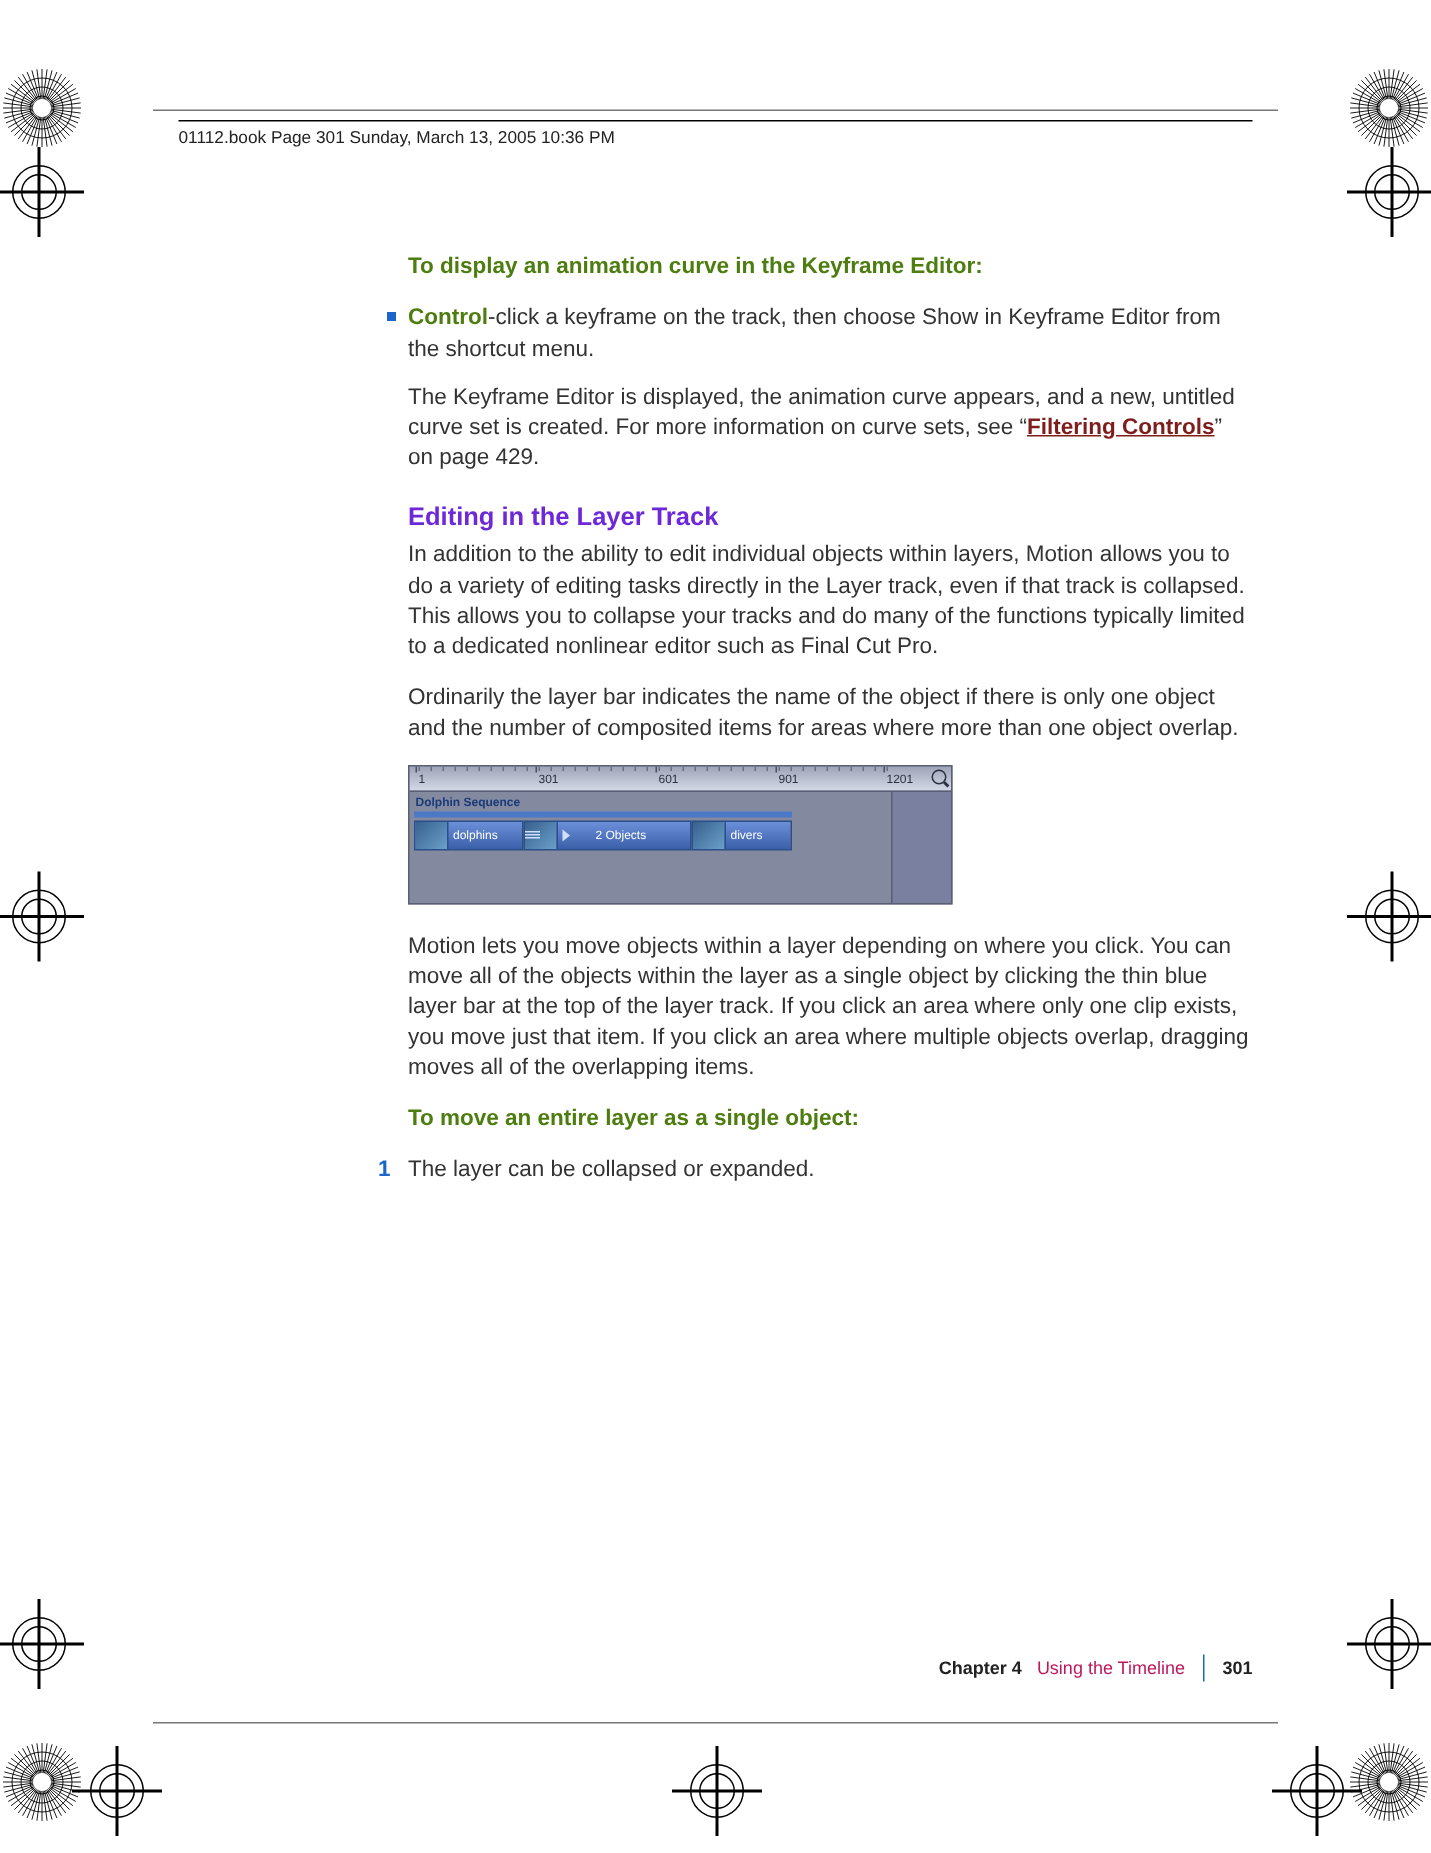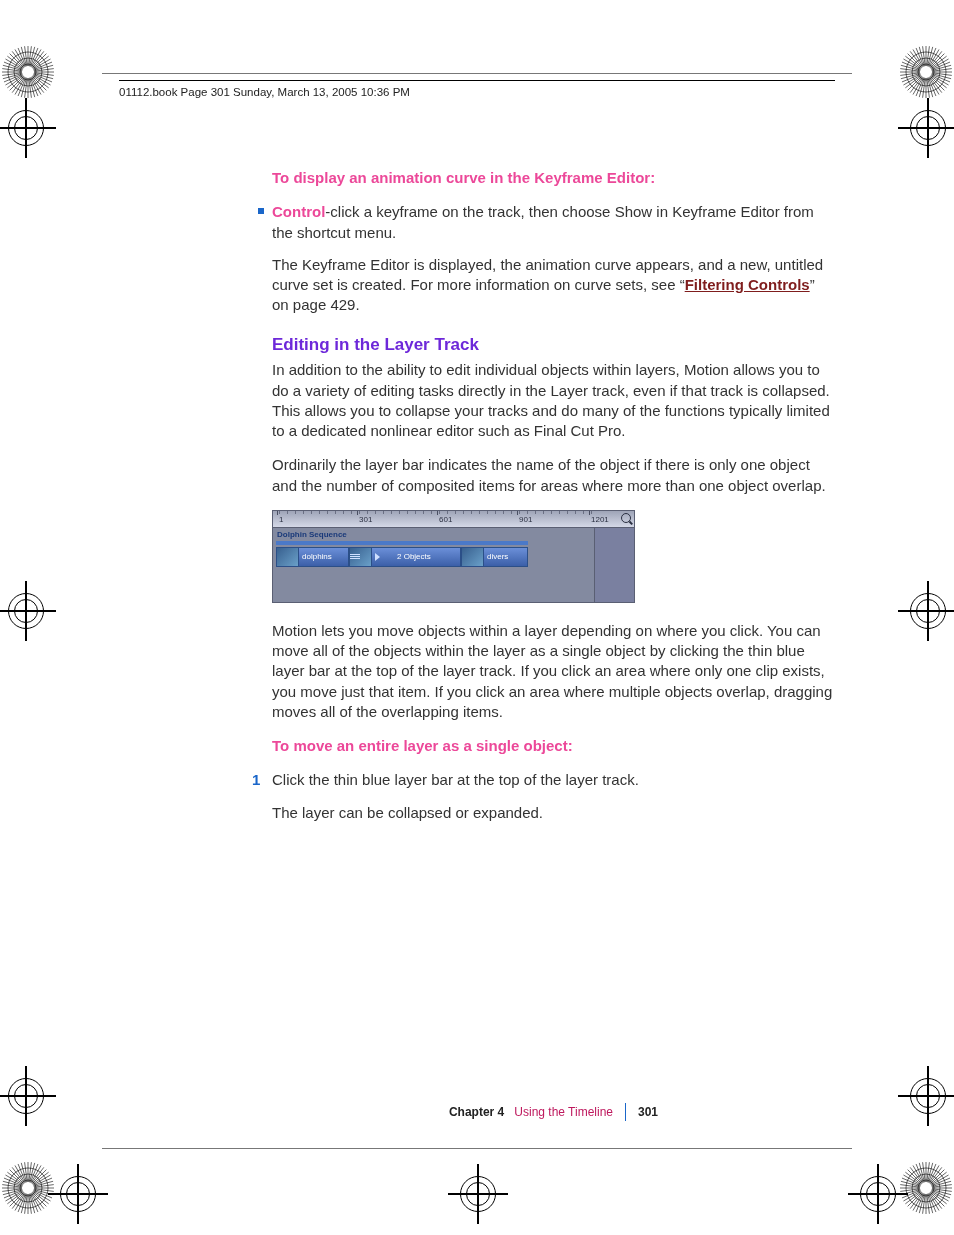--- a/index.html
+++ b/index.html
@@ -2,21 +2,21 @@
 <html><head>
 <meta charset="utf-8">
 <style>
   * { box-sizing: border-box; margin: 0; padding: 0; }
   html, body { width: 954px; height: 1235px; background: #fff; font-family: "Lucida Grande", "Myriad Pro", "Helvetica Neue", Arial, sans-serif; color: #222; }
   .page { position: relative; width: 805px; height: 1235px; }
   .crop-frame { position: absolute; left: 102px; top: 73px; width: 750px; height: 1076px; border-top: 1px solid #777; border-bottom: 1px solid #777; }
   .header-line { position: absolute; left: 119px; top: 80px; width: 716px; border-top: 1.5px solid #000; }
   .header-text { position: absolute; left: 119px; top: 86px; font-size: 11.5px; color: #222; }
   .content { position: absolute; left: 272px; top: 168px; width: 563px; font-size: 15px; line-height: 1.35; color: #333; }
-  .bold { font-weight: 700; color: #ec4899; }
+  .bold { font-weight: 700; color: #4d7c0f; }
   .para { margin-bottom: 14px; }
   .bullet-row { position: relative; padding-left: 0; margin-bottom: 12px; }
   .bullet-mark { position: absolute; left: -14px; top: 6px; width: 6px; height: 6px; background: #1a66c9; }
   .link { color: #7f1d1d; text-decoration: underline; font-weight: bold; }
   .h2 { color: #6d28d9; font-size: 17px; font-weight: 700; margin: 18px 0 4px 0; }
   .h3 { color: #1a66c9; font-size: 15px; font-weight: 700; margin: 12px 0 2px 0; }
   .num-row { position: relative; margin-bottom: 12px; }
   .num-mark { position: absolute; left: -20px; top: 0; color: #1a66c9; font-weight: 700; font-size: 15px; }
   .screenshot { width: 363px; height: 93px; background: #838aa0; margin: 14px 0 18px 0; position: relative; overflow: hidden; border: 1px solid #5a5f73; }
   .ruler { height: 17px; background: linear-gradient(#9ea4b7,#d4d8e7); border-bottom: 1px solid #5a5f73; position: relative; font-size: 8px; color: #2b3042; }
@@ -27,21 +27,21 @@
   .layer-bar { position: absolute; top: 30px; height: 4px; left: 3px; width: 252px; background: #4b79c8; }
   .clip { position: absolute; top: 36px; height: 20px; background: linear-gradient(#6b8fd8,#3b5fa8); border: 1px solid #2b4f88; font-size: 8px; color: #fff; display: flex; align-items: center; }
   .clip .thumb { width: 22px; height: 100%; background: linear-gradient(135deg,#38608f,#6aa0c9); border-right:1px solid #2b4f88; margin-right:3px; }
   .clip .tri { width:0; height:0; border-top:4px solid transparent; border-bottom:4px solid transparent; border-left:5px solid #cfe0ff; margin-right:3px; }
   .dotlines { position:absolute; display:flex; flex-direction:column; gap:1px; }
   .dotlines span { display:block; width:10px; height:1px; background:#cfe0ff; }
   .scroll-right { position: absolute; right: 0; top: 17px; bottom: 0; width: 40px; background: #7a80a0; border-left: 1px solid #5a5f73; }
   .zoom { position: absolute; right: 2px; top: 2px; width: 11px; height: 11px; }
   .zoom::before { content:""; position:absolute; width:8px; height:8px; border:1.5px solid #2b3042; border-radius:50%; }
   .zoom::after { content:""; position:absolute; width:4px; height:1.5px; background:#2b3042; left:8px; top:9px; transform:rotate(45deg); }
-  .footer { position: absolute; left: 272px; top: 1103px; width: 563px; font-size: 12px; display: flex; justify-content: center; align-items: center; }
+  .footer { position: absolute; left: 272px; top: 1103px; width: 563px; font-size: 12px; display: flex; justify-content: flex-end; align-items: center; }
   .footer .chap { font-weight: 700; color: #222; }
   .footer .title { color: #be185d; margin-left: 10px; font-weight: 400; }
   .footer .sep { width: 1px; height: 18px; background: #1a66c9; margin: 0 12px; }
   .footer .pnum { font-weight: 700; color: #222; }
   .footer-left { display:flex; align-items:center; }
   .footer-right { display:flex; align-items:center; }
   .reg { position: absolute; width: 60px; height: 60px; }
   .reg .ring1 { position:absolute; left:50%; top:50%; width:36px; height:36px; margin:-18px 0 0 -18px; border:1.5px solid #000; border-radius:50%; }
   .reg .ring2 { position:absolute; left:50%; top:50%; width:24px; height:24px; margin:-12px 0 0 -12px; border:1.2px solid #000; border-radius:50%; }
   .reg .cross1 { position:absolute; left:50%; top:0; width:1.2px; height:60px; margin-left:-0.6px; background:#000; }
@@ -141,21 +141,20 @@
         <div class="thumb"></div>
         <span>divers</span>
       </div>
       <div class="scroll-right"></div>
     </div>
 
     <p class="para">Motion lets you move objects within a layer depending on where you click. You can move all of the objects within the layer as a single object by clicking the thin blue layer bar at the top of the layer track. If you click an area where only one clip exists, you move just that item. If you click an area where multiple objects overlap, dragging moves all of the overlapping items.</p>
     <p class="para bold">To move an entire layer as a single object:</p>
     <div class="num-row">
       <span class="num-mark">1</span>
-      <span>Click the thin blue layer bar at the top of the layer track.</span>
     </div>
     <p class="para">The layer can be collapsed or expanded.</p>
   </div>
 
   <div class="footer">
     <div class="footer-left">
       <span class="chap">Chapter 4</span>
       <span class="title">Using the Timeline</span>
     </div>
     <div class="footer-right">

